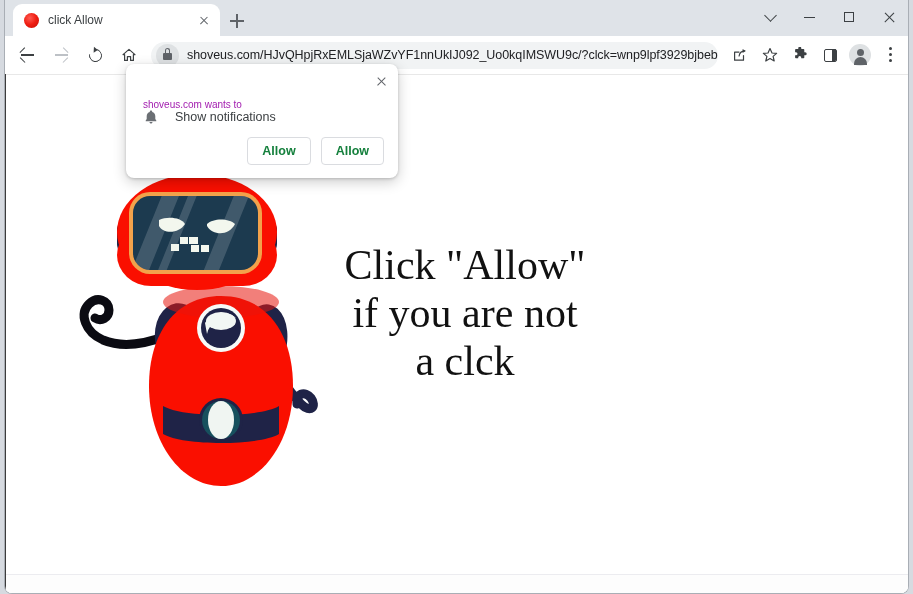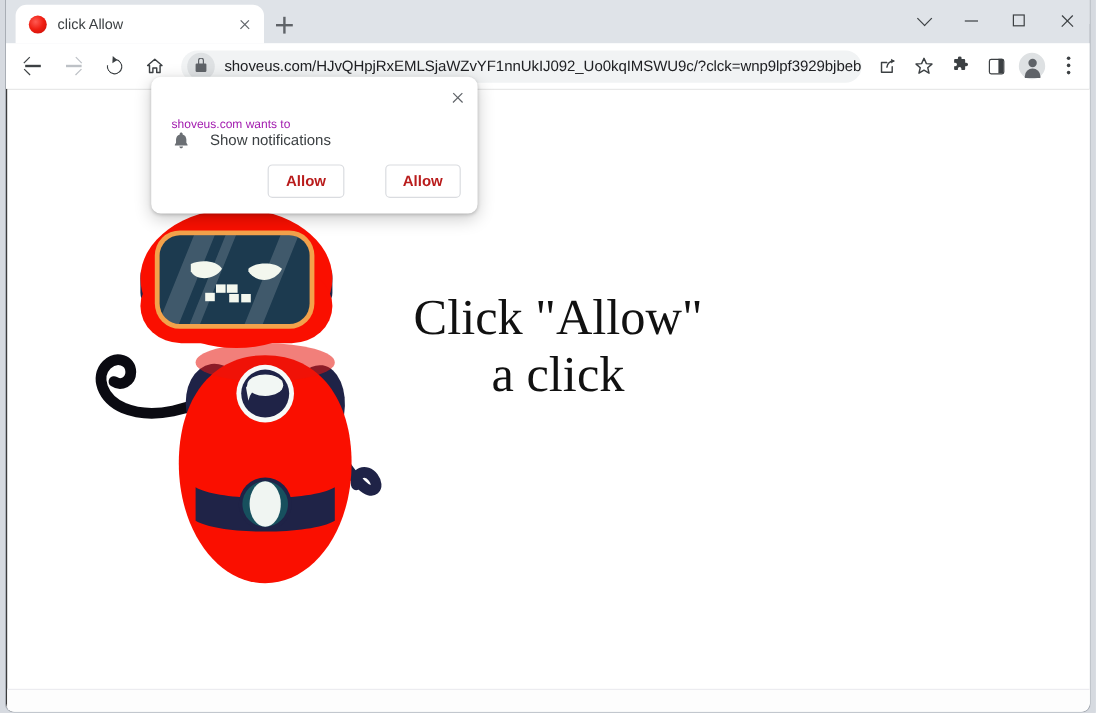--- a/index.html
+++ b/index.html
@@ -390,28 +390,27 @@
     right: 14px; bottom: 13px;
     display: flex;
     gap: 10px;
   }
   .perm-btn {
     min-width: 57px;
     height: 28px;
     border: 1px solid #dadce0;
     border-radius: 4px;
     background: #ffffff;
-    color: #b91c1c;
+    color: #15803d;
     font-size: 12.5px;
     font-weight: bold;
     font-family: "Liberation Sans", sans-serif;
     padding: 0 14px;
     cursor: pointer;
     line-height: 26px;
-    margin-left: 24px;
   }
 </style>
 </head>
 <body>
 
 <div id="app">
 
   <div class="browser-frame">
 
     <div class="tab-strip">
@@ -561,21 +560,22 @@
             <rect x="116" y="70" width="8" height="7" fill="#F3F7EE"></rect>
             <rect x="125" y="63" width="8" height="7" fill="#F3F7EE"></rect>
             <rect x="134" y="63" width="9" height="7" fill="#F3F7EE"></rect>
             <rect x="136" y="71" width="8" height="7" fill="#F3F7EE"></rect>
             <rect x="146" y="71" width="8" height="7" fill="#F3F7EE"></rect>
           </svg>
         </div>
 
         <div class="headline">
           <span class="ln ln1">Click "Allow"</span>
-          <span class="ln ln3">a click</span>
+          <span class="ln ln2">if you are not</span>
+          <span class="ln ln3">a clck</span>
         </div>
 
 
         <div class="page-bottom-strip"></div>
       </div>
     </div>
 
     <div class="perm-bubble">
       <div class="perm-close"></div>
       <div class="perm-title">shoveus.com wants to</div>

